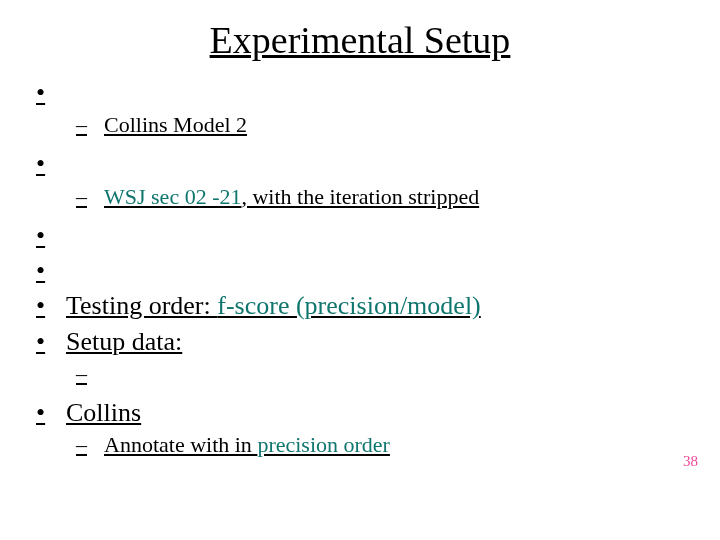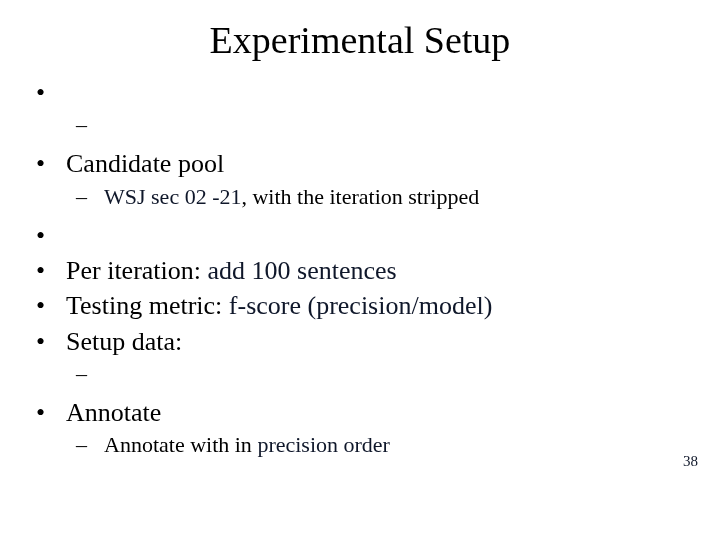--- a/index.html
+++ b/index.html
@@ -10,20 +10,21 @@
     background: #fff;
     font-family: "Times New Roman", Times, serif;
     color: #000;
     position: relative;
   }
   .slide {
     width: 720px;
     height: 484px;
     position: relative;
     box-sizing: border-box;
+    text-decoration: underline;
   }
   .title {
     text-align: center;
     font-size: 38px;
     padding-top: 18px;
     padding-bottom: 14px;
   }
   .content {
     padding-left: 36px;
     padding-right: 36px;
@@ -42,79 +43,78 @@
     display: flex;
     font-size: 22px;
     margin-left: 40px;
     margin-top: 2px;
     margin-bottom: 8px;
   }
   .l2 .bullet {
     width: 28px;
     flex: 0 0 28px;
   }
-  .red { color: #0f172a; }
+  .red { color: #0f766e; }
   .pagenum {
     position: absolute;
     right: 22px;
     bottom: 14px;
     font-size: 15px;
-    color: #0f172a;
+    color: #ec4899;
   }
 </style>
 </head>
 <body>
 
 <div class="slide">
 
   <div class="title">Experimental Setup</div>
 
   <div class="content">
 
     <div class="l1">
       <span class="bullet">•</span>
     </div>
     <div class="l2">
       <span class="bullet">–</span>
+      <span>Collins Model 2</span>
     </div>
 
     <div class="l1">
       <span class="bullet">•</span>
-      <span>Candidate pool</span>
     </div>
     <div class="l2">
       <span class="bullet">–</span>
       <span><span class="red">WSJ sec 02 -21</span><span>, with the iteration stripped</span></span>
     </div>
 
     <div class="l1">
       <span class="bullet">•</span>
     </div>
 
     <div class="l1">
       <span class="bullet">•</span>
-      <span><span>Per iteration: </span><span class="red">add 100 sentences</span></span>
     </div>
 
     <div class="l1">
       <span class="bullet">•</span>
-      <span><span>Testing metric: </span><span class="red">f-score (precision/model)</span></span>
+      <span><span>Testing order: </span><span class="red">f-score (precision/model)</span></span>
     </div>
 
     <div class="l1">
       <span class="bullet">•</span>
       <span>Setup data:</span>
     </div>
     <div class="l2">
       <span class="bullet">–</span>
     </div>
 
     <div class="l1">
       <span class="bullet">•</span>
-      <span> Annotate</span>
+      <span> Collins</span>
     </div>
     <div class="l2">
       <span class="bullet">–</span>
       <span><span>Annotate with in </span><span class="red">precision order</span></span>
     </div>
 
   </div>
 
   <div class="pagenum">38</div>
 </div>

